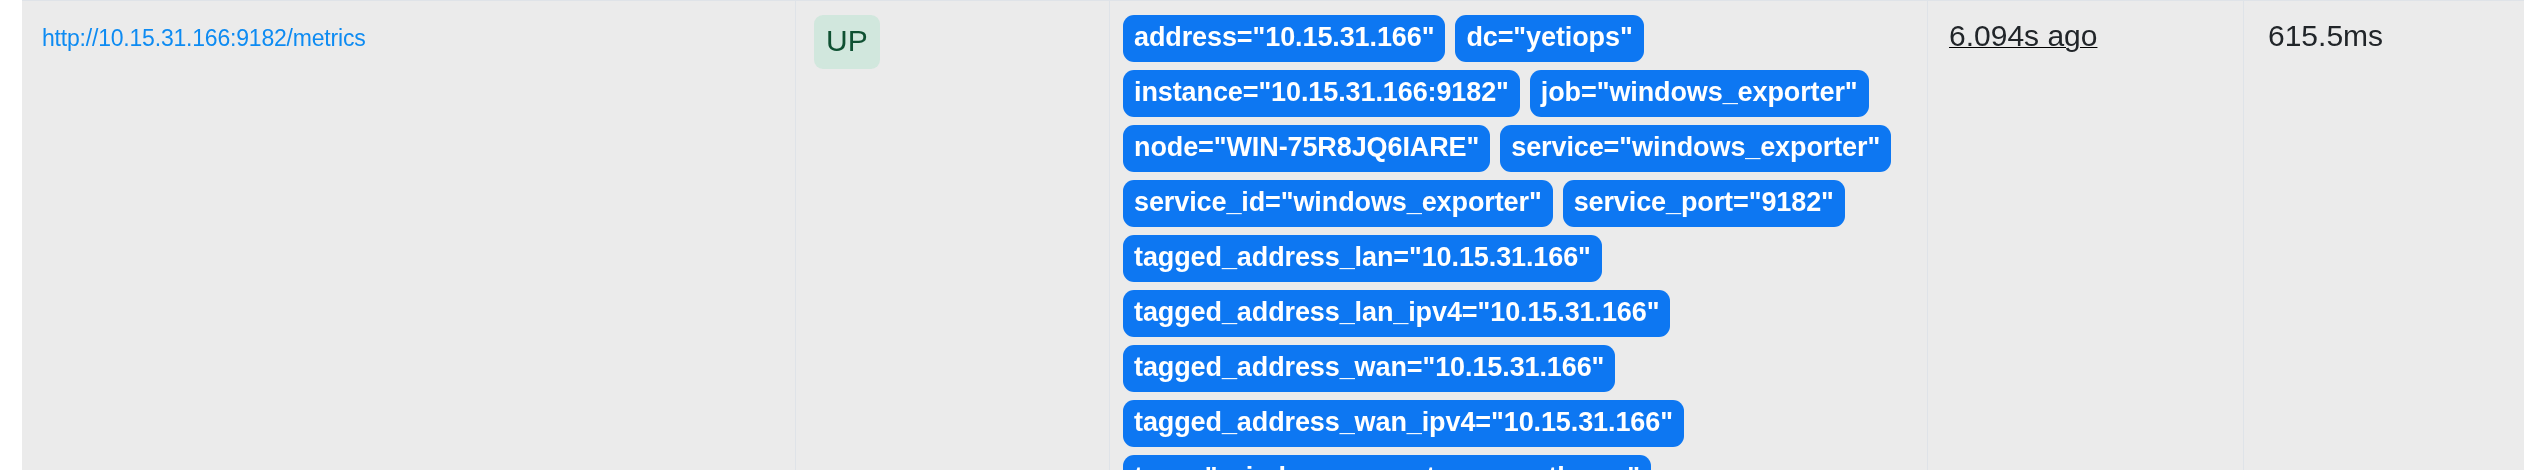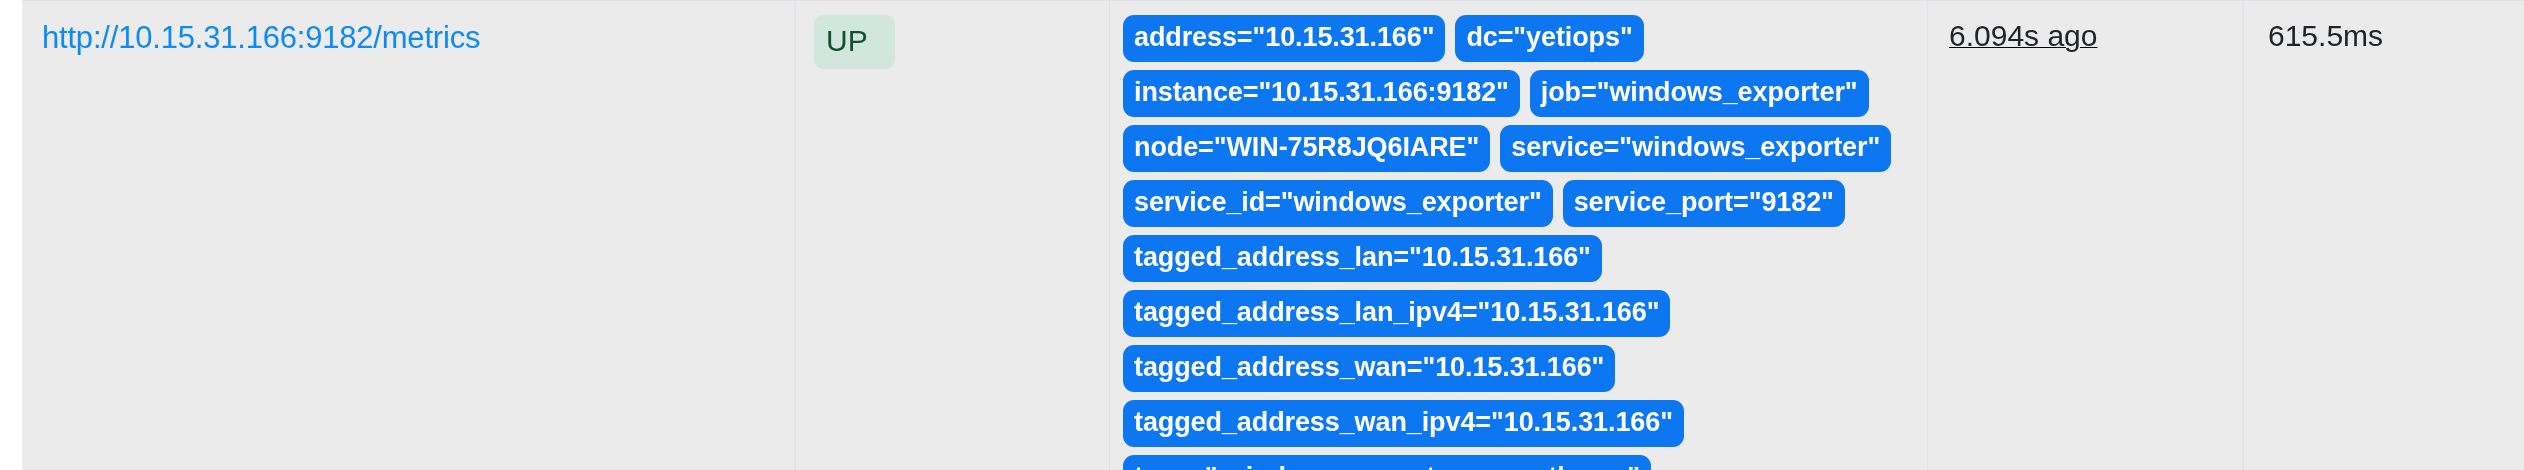--- a/index.html
+++ b/index.html
@@ -50,40 +50,40 @@
   .cell-duration   { width: 284px; }
 
   .cell-inner {
     padding: 18px 0 0 20px;
   }
 
   
   .endpoint-link {
     display: inline-block;
     color: #0d8bf2;
-    font-size: 31px;
+    font-size: 23px;
     line-height: 38px;
     text-decoration: none;
     letter-spacing: -0.2px;
     white-space: nowrap;
   }
 
   
   .state-cell-inner {
     padding: 14px 0 0 18px;
   }
   .state-badge {
     display: inline-block;
     background: #d1e7dd;
     color: #0f5132;
     border-radius: 9px;
     font-size: 30px;
     line-height: 1;
     font-weight: 400;
-    padding: 11px 27px 13px 12px;
+    padding: 11px 12px 13px 12px;
     letter-spacing: 0.2px;
   }
 
   
   .labels-cell-inner {
     padding: 14px 0 0 13px;
   }
   .label-rows {
     display: flex;
     flex-direction: column;

